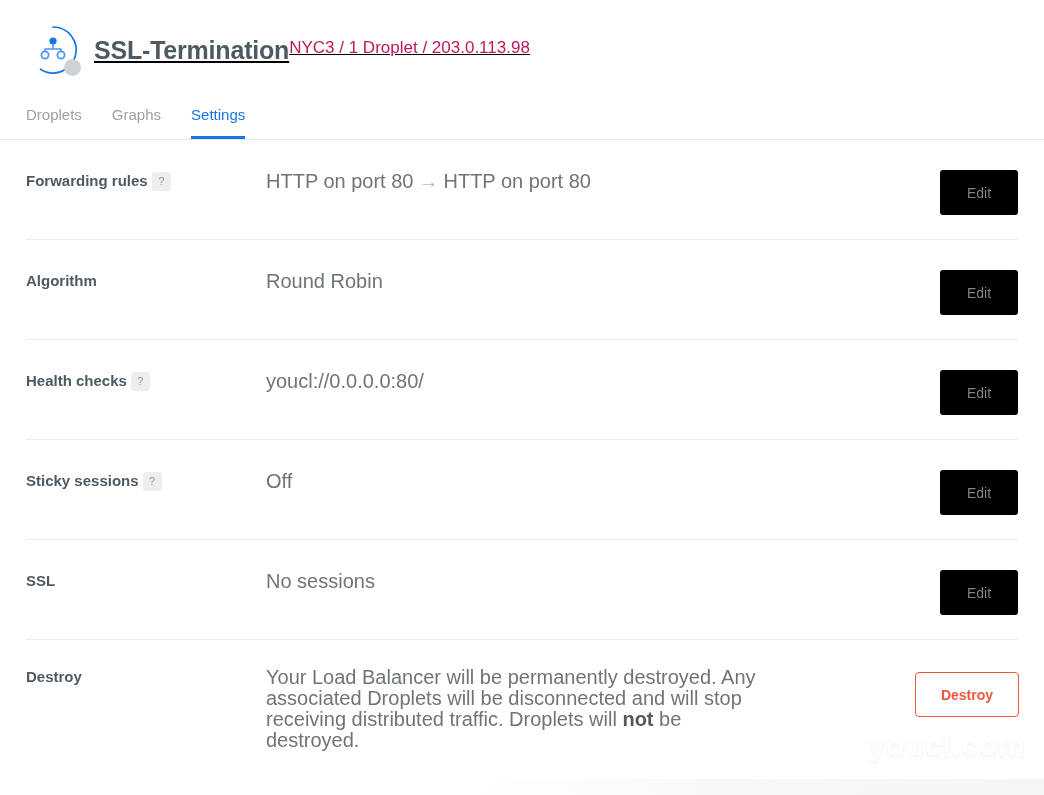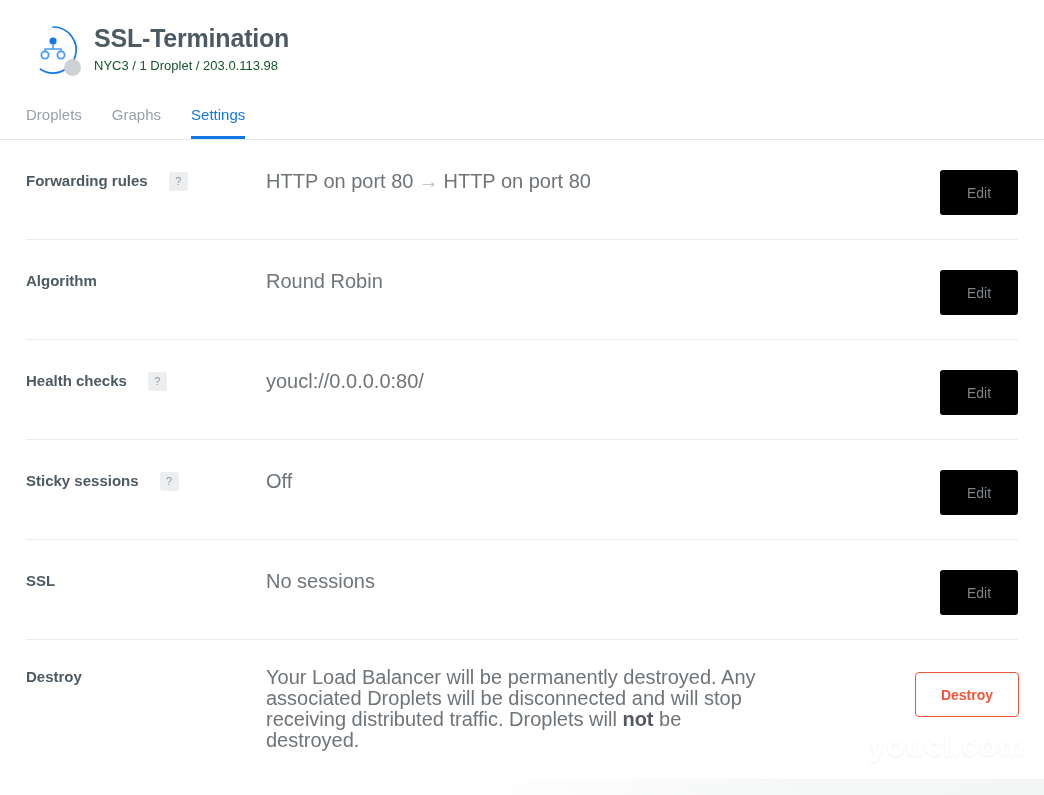--- a/index.html
+++ b/index.html
@@ -38,33 +38,33 @@
   .lb-status-dot {
     position: absolute;
     right: -1px;
     bottom: 1px;
     width: 17px;
     height: 17px;
     border-radius: 50%;
     background: #cfd2d4;
   }
 
-  .header-text { display: flex; flex-direction: column; justify-content: center; }
+  .header-text { display: flex; flex-direction: row; justify-content: center; text-decoration: underline; }
 
   .page-title {
     font-size: 25px;
     font-weight: bold;
     color: #4d5a62;
     letter-spacing: -0.2px;
     line-height: 30px;
   }
 
   .page-subtitle {
-    font-size: 13px;
-    color: #14532d;
+    font-size: 17px;
+    color: #be185d;
     line-height: 22px;
     margin-top: 2px;
   }
 
   
   .tabs {
     display: flex;
     align-items: flex-end;
     gap: 30px;
     padding: 0 26px;
@@ -102,21 +102,21 @@
   .row.destroy-row {
     min-height: 125px;
     padding-top: 26px;
     padding-bottom: 32px;
   }
 
   .row-label {
     flex: 0 0 240px;
     display: flex;
     align-items: center;
-    gap: 21px;
+    gap: 4px;
     font-size: 15px;
     font-weight: bold;
     color: #4d5a62;
     line-height: 20px;
     padding-top: 1px;
   }
 
   .help-badge {
     display: inline-flex;
     align-items: center;

